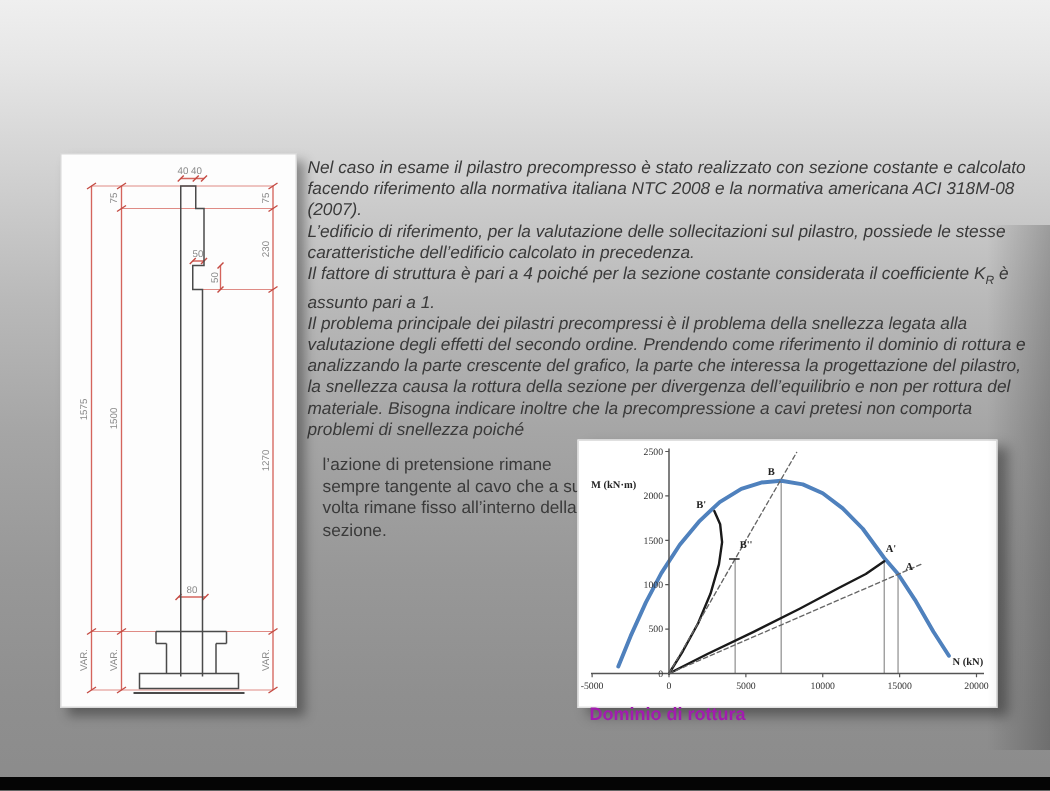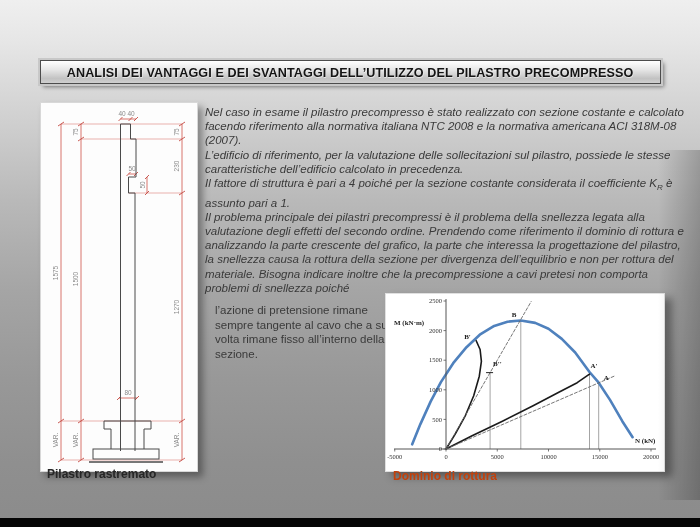--- a/index.html
+++ b/index.html
@@ -46,35 +46,32 @@
     position:absolute;left:47px;top:467px;
     font-size:12px;font-weight:700;color:#262626;
   }
   .chart-panel{
     position:absolute;left:385px;top:293px;width:278px;height:177px;
     background:#ffffff;border:1px solid #e0e0e0;
     box-shadow:7px 5px 8px rgba(0,0,0,0.38);
   }
   .chart-caption{
     position:absolute;left:393px;top:469px;
-    font-size:12px;font-weight:700;color:#c2410c;
+    font-size:12px;font-weight:700;color:#a21caf;
   }
   .dimtext{font-family:"Liberation Sans",sans-serif;font-size:6.5px;fill:#8a8a8a;}
   .ctick{font-family:"Liberation Serif",serif;font-size:6.5px;fill:#333333;}
   .ctitle{font-family:"Liberation Serif",serif;font-size:7px;font-weight:bold;fill:#222222;}
   .cpoint{font-family:"Liberation Serif",serif;font-size:7px;font-weight:bold;fill:#222222;}
 </style>
 </head>
 <body>
 
 <div class="slide">
 
-  <div class="title-banner">
-    <span>ANALISI DEI VANTAGGI E DEI SVANTAGGI DELL’UTILIZZO DEL PILASTRO PRECOMPRESSO</span>
-  </div>
 
   <div class="body-text">
     <p><span>Nel caso in esame il pilastro precompresso è stato realizzato con sezione costante e calcolato facendo riferimento alla normativa italiana NTC 2008 e la normativa americana ACI 318M-08 (2007).</span></p>
     <p><span>L’edificio di riferimento, per la valutazione delle sollecitazioni sul pilastro, possiede le stesse caratteristiche dell’edificio calcolato in precedenza.</span></p>
     <p><span>Il fattore di struttura è pari a 4 poiché per la sezione costante considerata il coefficiente K</span><sub>R</sub><span> è assunto pari a 1.</span></p>
     <p><span>Il problema principale dei pilastri precompressi è il problema della snellezza legata alla valutazione degli effetti del secondo ordine. Prendendo come riferimento il dominio di rottura e analizzando la parte crescente del grafico, la parte che interessa la progettazione del pilastro, la snellezza causa la rottura della sezione per divergenza dell’equilibrio e non per rottura del materiale. Bisogna indicare inoltre che la precompressione a cavi pretesi non comporta problemi di snellezza poiché</span></p>
   </div>
 
   <div class="body-text-cont">
     <span>l’azione di pretensione rimane sempre tangente al cavo che a sua volta rimane fisso all’interno della sezione.</span>
@@ -152,21 +149,20 @@
         <text transform="translate(17,170) rotate(-90)" text-anchor="middle">1575</text>
         <text transform="translate(37,176) rotate(-90)" text-anchor="middle">1500</text>
         <text transform="translate(138,204) rotate(-90)" text-anchor="middle">1270</text>
         <text x="87" y="292" text-anchor="middle">80</text>
         <text transform="translate(17,337) rotate(-90)" text-anchor="middle">VAR.</text>
         <text transform="translate(37,337) rotate(-90)" text-anchor="middle">VAR.</text>
         <text transform="translate(138,337) rotate(-90)" text-anchor="middle">VAR.</text>
       </g>
     </svg>
   </div>
-  <div class="drawing-caption">Pilastro rastremato</div>
 
   <div class="chart-panel">
     <svg id="chart-svg" viewBox="0 0 278 177" width="278" height="177">
         <line x1="104.1" y1="78.6" x2="104.1" y2="155" stroke="#9a9a9a" stroke-width="0.9"></line>
         <line x1="134.8" y1="26.5" x2="134.8" y2="155" stroke="#9a9a9a" stroke-width="0.9"></line>
         <line x1="203.5" y1="80.1" x2="203.5" y2="155" stroke="#9a9a9a" stroke-width="0.9"></line>
         <line x1="212.7" y1="88.7" x2="212.7" y2="155" stroke="#9a9a9a" stroke-width="0.9"></line>
         <polyline points="26.2,150.3 34.4,130.1 44.6,107.6 54.9,88.1 67.2,69.2 80.5,53.2 93.8,40.7 108.2,31.9 121.5,27.7 134.8,26.5 149.2,28.9 162.5,34.8 175.8,44.9 189.2,58.5 203.5,78.0 212.7,88.7 224.0,105.9 236.3,127.2 246.6,143.2" fill="none" stroke="#4f81bd" stroke-width="2.6" stroke-linejoin="round" stroke-linecap="round"></polyline>
         <polyline points="60.0,155.0 69.2,140.2 79.5,121.3 87.7,101.7 93.3,82.2 95.4,67.4 94.1,55.5 90.2,46.7" fill="none" stroke="#1a1a1a" stroke-width="1.6" stroke-linejoin="round" stroke-linecap="round"></polyline>
         <polyline points="60.0,155.0 85.6,142.0 116.4,127.2 147.1,111.8 172.8,98.2 191.2,88.7 203.5,80.1" fill="none" stroke="#1a1a1a" stroke-width="1.6" stroke-linejoin="round" stroke-linecap="round"></polyline>

